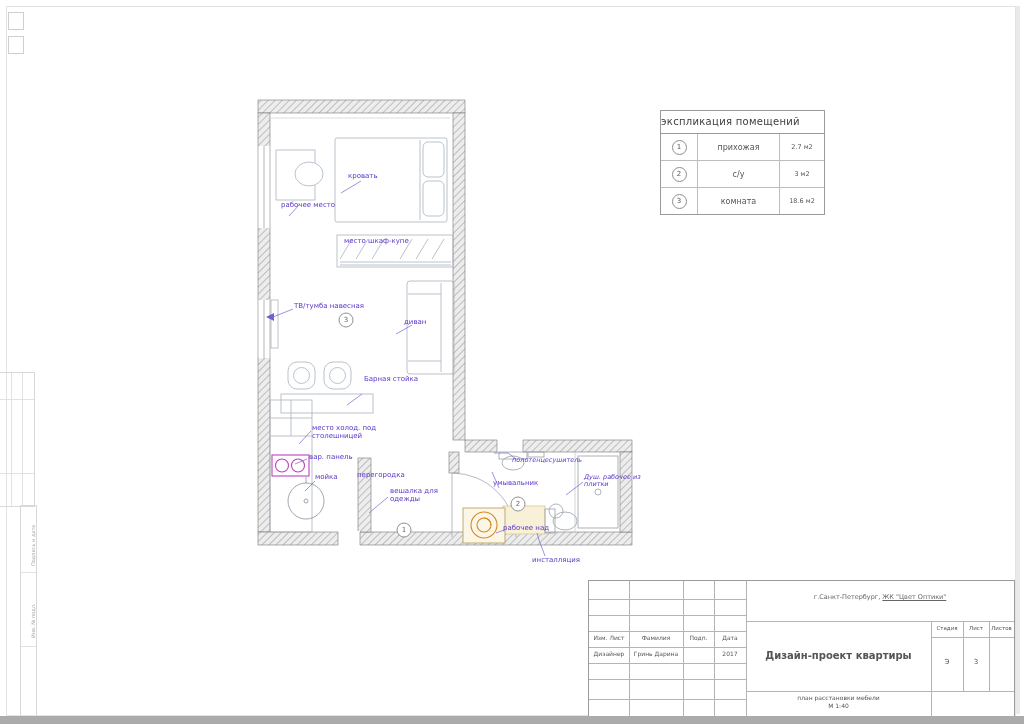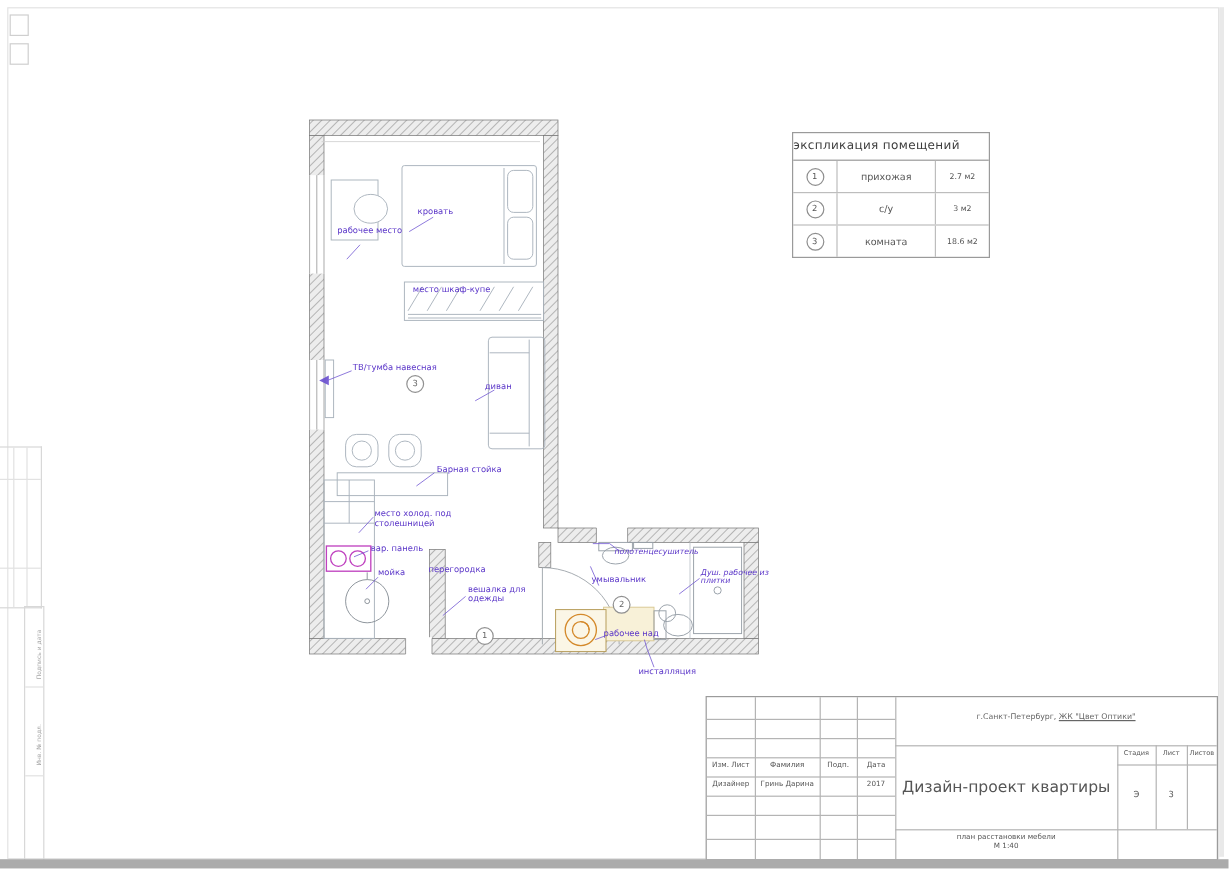--- a/index.html
+++ b/index.html
@@ -41,21 +41,21 @@
   .exp-circle{width:13px;height:13px;border:1px solid #8e8e8e;border-radius:50%;
               font-size:7px;line-height:13px;text-align:center;color:#555;}
   
   .titleblock{position:absolute;left:588px;top:580px;width:425px;height:135px;
               border:1px solid #9b9b9b;background:#fff;}
   .tb-v{position:absolute;width:0;border-left:1px solid #b4b4b4;}
   .tb-h{position:absolute;height:0;border-top:1px solid #b4b4b4;}
   .tb-text{position:absolute;color:#555;text-align:center;font-size:6px;line-height:1.3;}
   .tb-loc{font-size:6.5px;color:#666;}
   .tb-loc .und{text-decoration:underline;}
-  .tb-project{font-size:13px;color:#555;}
+  .tb-project{font-size:10px;color:#555;font-weight:bold;}
   .tb-caption{font-size:6px;white-space:pre-line;color:#555;}
   svg{position:absolute;left:0;top:0;pointer-events:none;}
 </style>
 </head>
 <body>
 
 <div id="canvas">
 
   <div class="page-frame"></div>
   <div class="corner-box" style="left:8px;top:12px;width:14px;height:16px;"></div>
@@ -204,26 +204,26 @@
       <line x1="315" y1="481" x2="305" y2="491"></line>
       <line x1="388" y1="497" x2="369" y2="513"></line>
       <polyline points="516,459 508,453 494,453"></polyline>
       <line x1="499" y1="488" x2="492" y2="472"></line>
       <line x1="583" y1="482" x2="566" y2="495"></line>
       <line x1="504" y1="530" x2="496" y2="533"></line>
       <polyline points="545,556 539,540 537,533"></polyline>
     </g>
   </svg>
 
-  <div class="plabel" style="left:281px;top:188px">рабочее место</div>
+  <div class="plabel" style="left:281px;top:201px">рабочее место</div>
   <div class="plabel" style="left:348px;top:172px">кровать</div>
   <div class="plabel" style="left:344px;top:237px">место шкаф-купе</div>
   <div class="plabel" style="left:294px;top:302px">ТВ/тумба навесная</div>
   <div class="plabel" style="left:404px;top:318px">диван</div>
-  <div class="plabel" style="left:364px;top:387px">Барная стойка</div>
+  <div class="plabel" style="left:364px;top:375px">Барная стойка</div>
   <div class="plabel" style="left:312px;top:424px">место холод. под
 столешницей</div>
   <div class="plabel" style="left:309px;top:453px">вар. панель</div>
   <div class="plabel" style="left:315px;top:473px">мойка</div>
   <div class="plabel" style="left:357px;top:471px">перегородка</div>
   <div class="plabel" style="left:390px;top:487px">вешалка для
 одежды</div>
   <div class="plabel sm" style="left:512px;top:457px">полотенцесушитель</div>
   <div class="plabel" style="left:493px;top:479px">умывальник</div>
   <div class="plabel sm" style="left:584px;top:474px">Душ. рабочее из

